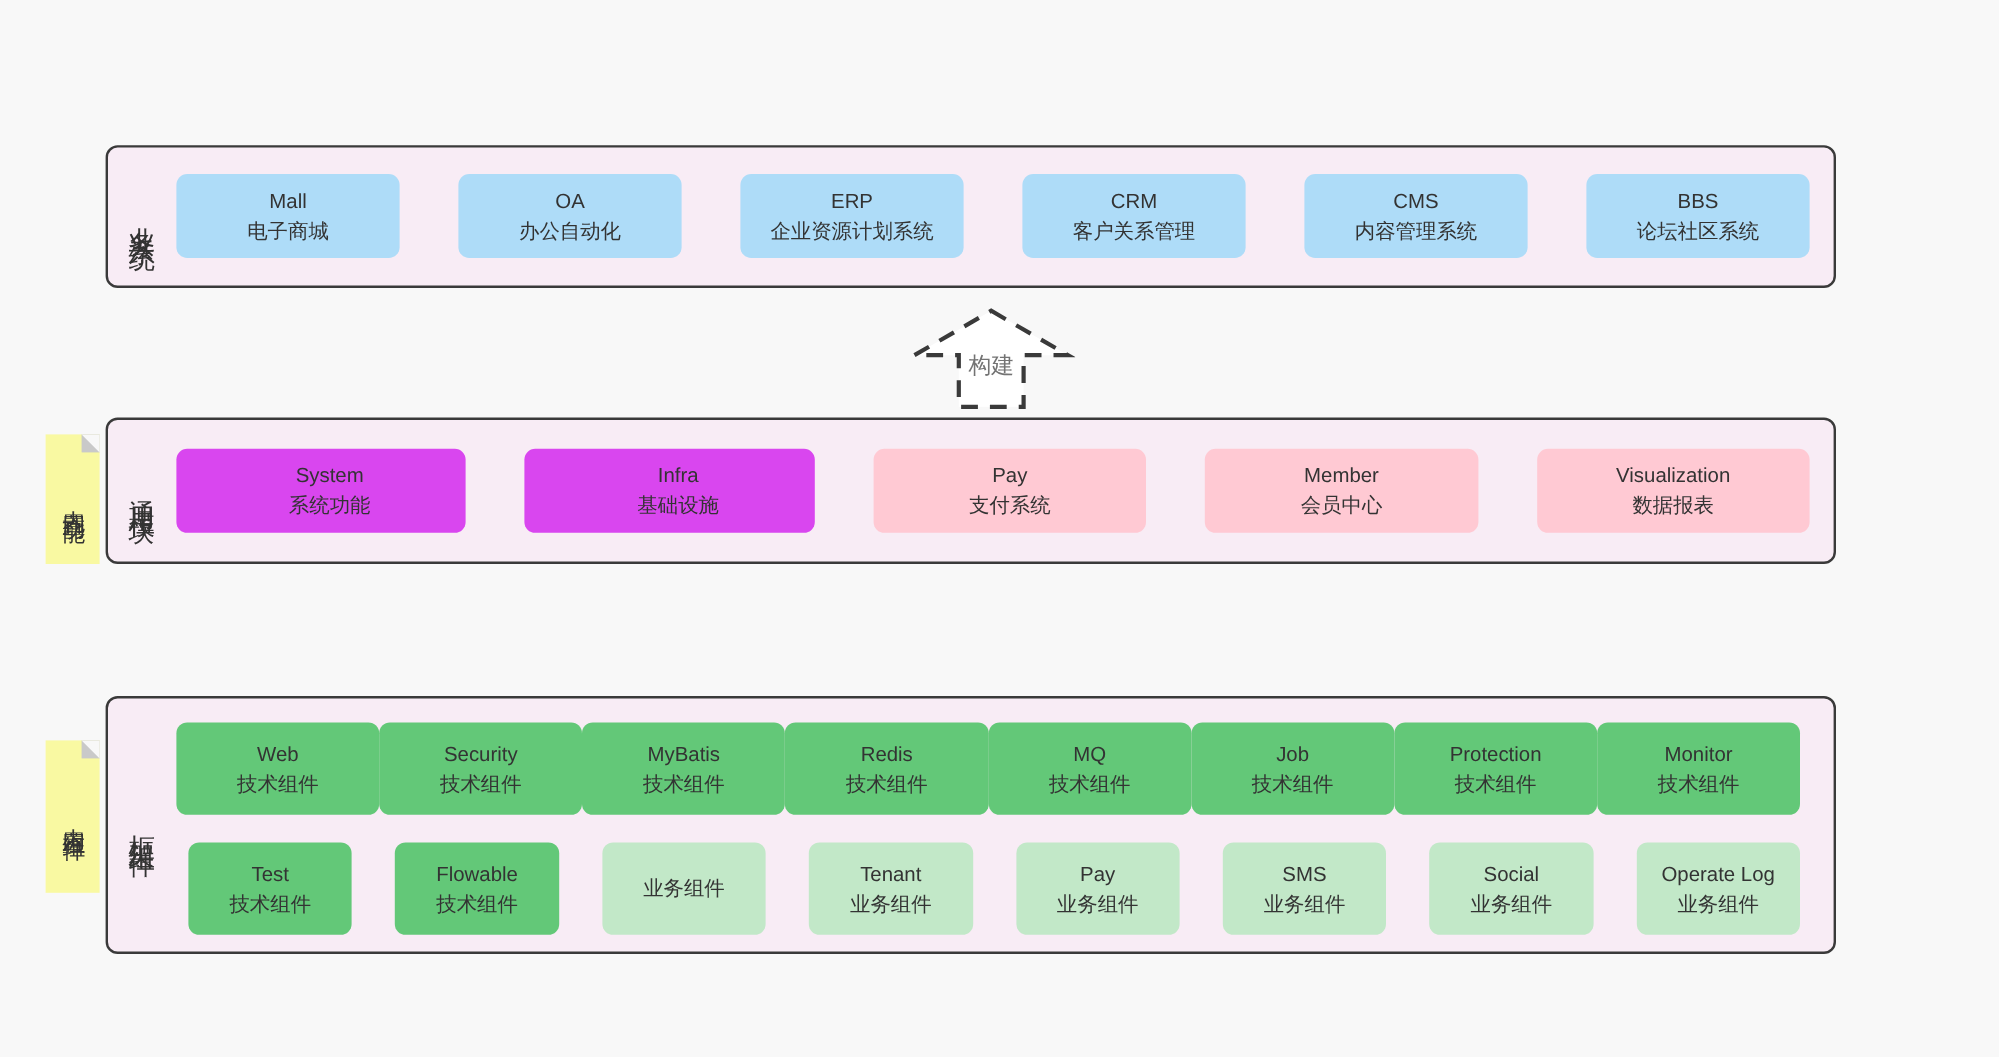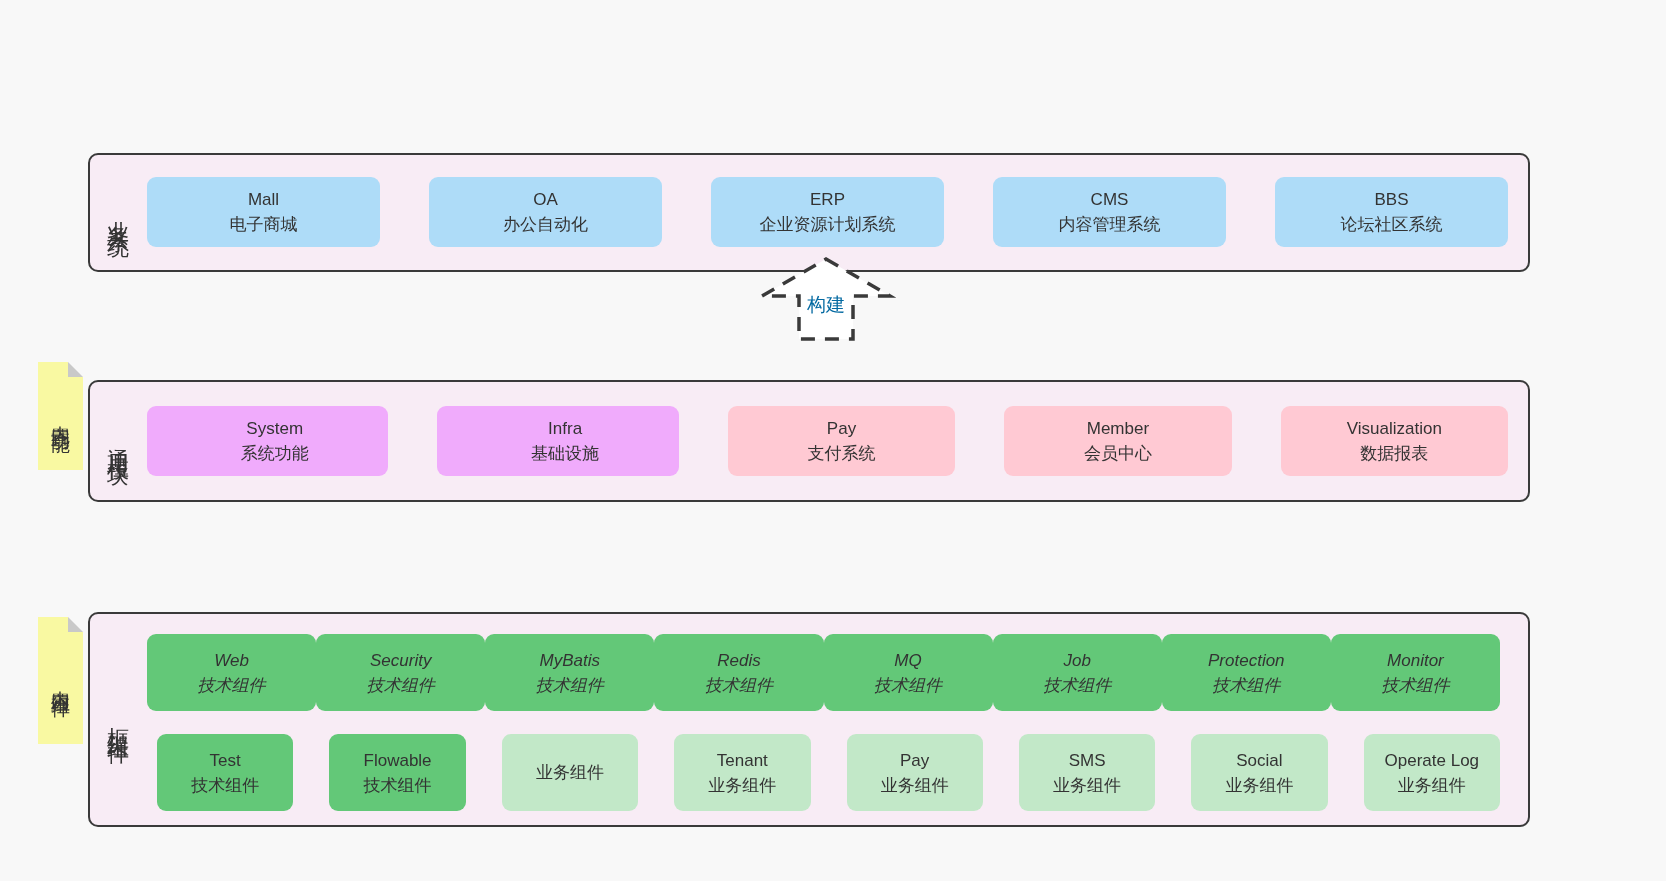--- a/index.html
+++ b/index.html
@@ -3,57 +3,57 @@
 <meta charset="utf-8">
 <style>
   html,body { margin:0; padding:0; background:#f8f8f8; }
   .canvas {
     position:relative; width:1666px; height:881px; background:#f8f8f8;
     font-family:"Liberation Sans","DejaVu Sans",sans-serif; color:#353535;
     overflow:hidden;
   }
   .panel {
     position:absolute; background:#f8ecf5; border:2px solid #3a3a3a;
-    border-radius:10px; box-sizing:border-box;margin-top:32px;
+    border-radius:10px; box-sizing:border-box;
   }
   .panel-label {
     position:absolute; left:11px; top:0; bottom:0;
     display:flex; align-items:center; justify-content:center; width:34px;
   }
   .v-text {
     writing-mode:vertical-lr; text-orientation:upright;
     color:#333; white-space:nowrap;
   }
   .section-label-text { font-size:22px; letter-spacing:5px; }
   .boxes { position:absolute; display:flex; }
   .box {
     flex:1; border-radius:9px; box-sizing:border-box; padding:2px 10px;
     display:flex; flex-direction:column; align-items:center; justify-content:center;
     text-align:center; font-size:17px; line-height:25px; color:#333;
   }
   .box.blue       { background:#aedcf8; }
-  .box.red        { background:#f0abfc;padding-left:24px; }
+  .box.red        { background:#d946ef;padding-left:24px; }
   .box.pink       { background:#ffc9d3; }
   .box.green      { background:#63c878; }
   .box.lightgreen { background:#c2e8c8; }
   .sticky {
     position:absolute; background:#f9f9a2;
     display:flex; align-items:center; justify-content:center;
   }
   .sticky::after {
     content:""; position:absolute; top:0; right:0; width:0; height:0;
     border-style:solid; border-width:0 15px 15px 0;
     border-color:transparent #f8f8f8 #c9c9c9 transparent;
   }
   .sticky-text { font-size:19px; letter-spacing:3px; }
   .arrow { position:absolute; }
   .arrow svg { display:block; }
   .arrow-label {
     position:absolute; left:50%; top:57%; transform:translate(-50%,-50%);
-    background:#ffffff; padding:0 3px; font-size:19px; color:#0369a1; white-space:nowrap;
+    background:#ffffff; padding:0 3px; font-size:19px; color:#737373; white-space:nowrap;
   }
 </style>
 </head>
 <body>
 
 <div class="canvas">
 
   <div class="panel" style="left:88px; top:121px; width:1442px; height:119px;">
     <div class="panel-label">
       <span class="v-text section-label-text">业务系统</span>
@@ -63,20 +63,24 @@
         <div>Mall</div>
         <div>电子商城</div>
       </div>
       <div class="box blue">
         <div>OA</div>
         <div>办公自动化</div>
       </div>
       <div class="box blue">
         <div>ERP</div>
         <div>企业资源计划系统</div>
+      </div>
+      <div class="box blue">
+        <div>CRM</div>
+        <div>客户关系管理</div>
       </div>
       <div class="box blue">
         <div>CMS</div>
         <div>内容管理系统</div>
       </div>
       <div class="box blue">
         <div>BBS</div>
         <div>论坛社区系统</div>
       </div>
     </div>
@@ -123,21 +127,21 @@
 
 
   <div class="sticky" style="left:38px; top:617px; width:45px; height:127px;">
     <span class="v-text sticky-text">内置组件</span>
   </div>
 
   <div class="panel" style="left:88px; top:580px; width:1442px; height:215px;">
     <div class="panel-label">
       <span class="v-text section-label-text">框架组件</span>
     </div>
-    <div class="boxes" style="left:57px; right:28px; top:20px; height:77px; font-style:italic;">
+    <div class="boxes" style="left:57px; right:28px; top:20px; height:77px; ">
       <div class="box green">
         <div>Web</div>
         <div>技术组件</div>
       </div>
       <div class="box green">
         <div>Security</div>
         <div>技术组件</div>
       </div>
       <div class="box green">
         <div>MyBatis</div>

